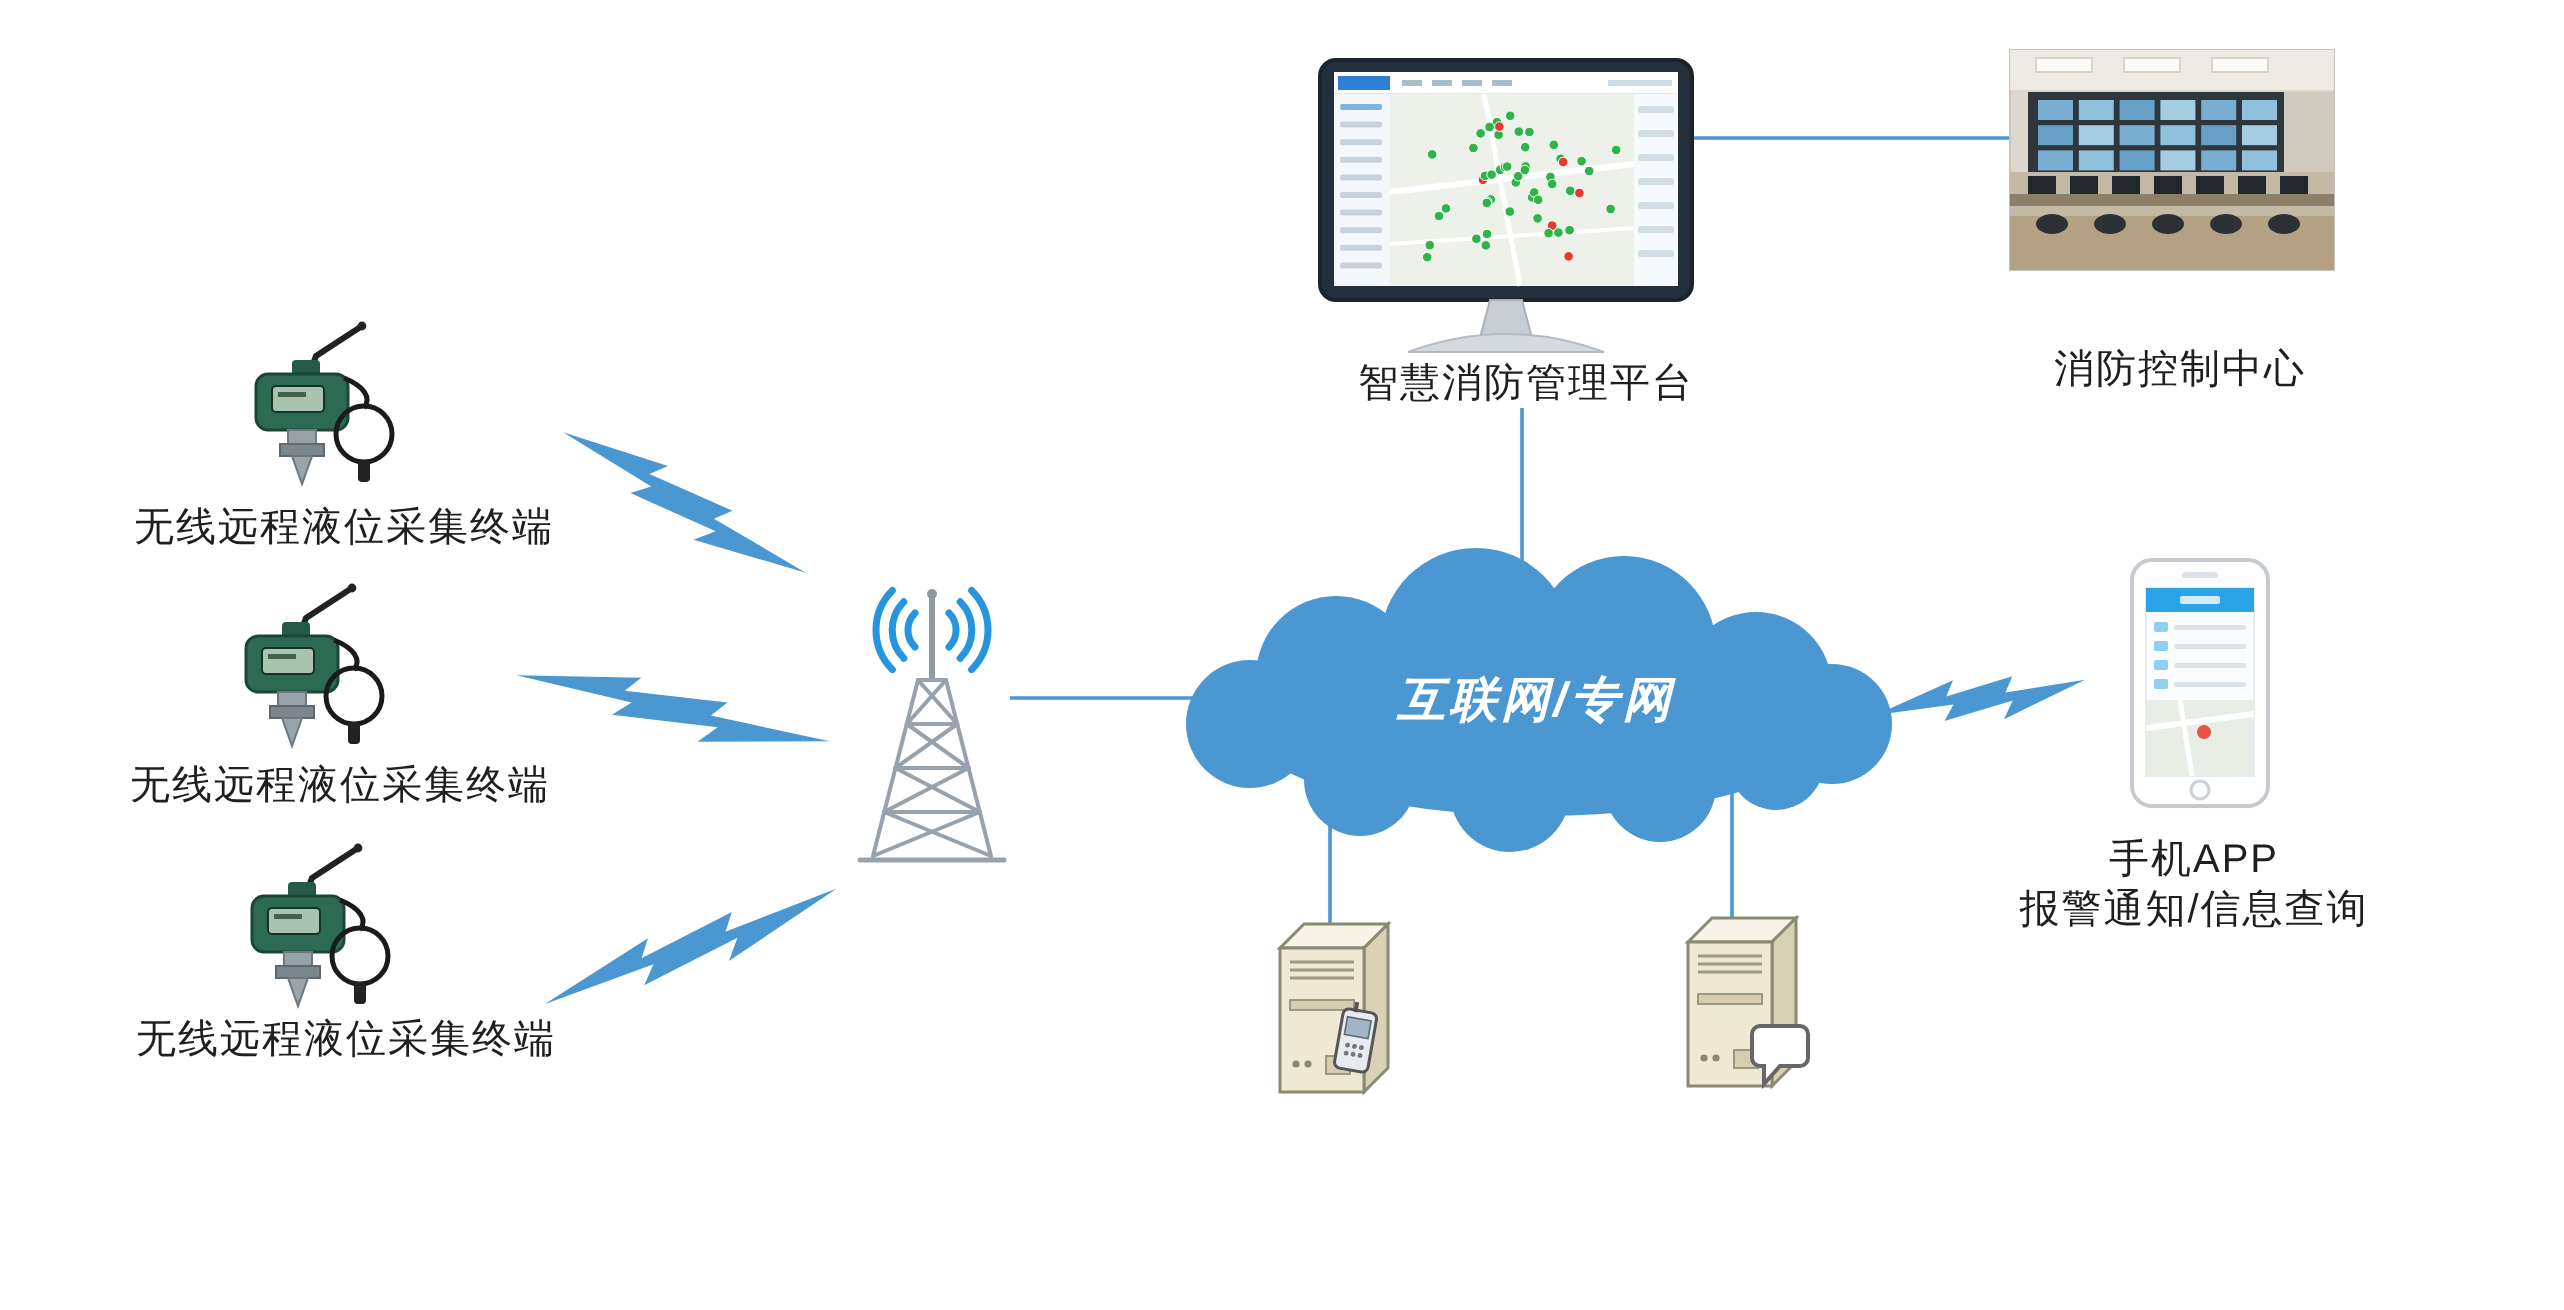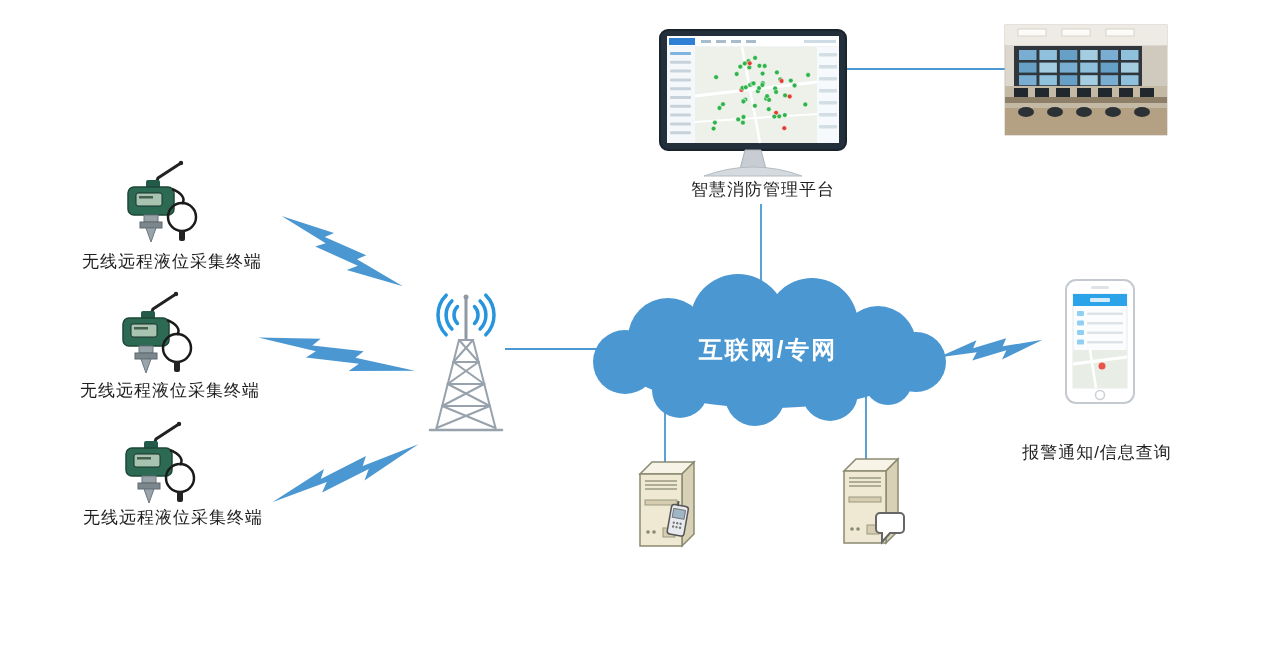--- a/index.html
+++ b/index.html
@@ -2,31 +2,32 @@
 <html><head>
 <meta charset="utf-8">
 <style>
   * { margin:0; padding:0; box-sizing:border-box; }
   html,body { background:#ffffff; }
   body { font-family:"Liberation Sans","DejaVu Sans",sans-serif; }
   .stage { position:relative; width:1282px; height:655px; background:#ffffff; overflow:hidden; }
   .scene { position:absolute; left:0; top:0; }
   .lbl {
     position:absolute;
-    font-size:17px;
+    font-size:20px;
     letter-spacing:1px;
     color:#1f1f1f;
     text-align:center;
     white-space:nowrap;
   }
   .cloud-lbl {
     font-size:24px;
     font-weight:bold;
     letter-spacing:2px;
     color:#ffffff;
+    font-style:italic;
   }
 </style>
 </head>
 <body>
 
 <div class="stage">
 
   <svg class="scene" width="1282" height="655" viewBox="0 0 1282 655">
 
     <defs>
@@ -327,17 +328,19 @@
 
   <div class="lbl" style="left:47px; top:250px; width:250px;">无线远程液位采集终端</div>
   <div class="lbl" style="left:45px; top:379px; width:250px;">无线远程液位采集终端</div>
   <div class="lbl" style="left:48px; top:506px; width:250px;">无线远程液位采集终端</div>
 
 
   <div class="lbl cloud-lbl" style="left:658px; top:334px; width:220px;">互联网/专网</div>
 
   <div class="lbl" style="left:653px; top:178px; width:220px;">智慧消防管理平台</div>
 
-
+  <div class="lbl" style="left:980px; top:171px; width:220px;">消防控制中心</div>
+
+  <div class="lbl" style="left:987px; top:416px; width:220px;">手机APP</div>
   <div class="lbl" style="left:987px; top:441px; width:220px;">报警通知/信息查询</div>
 
 
 </div>
 
 </body></html>

